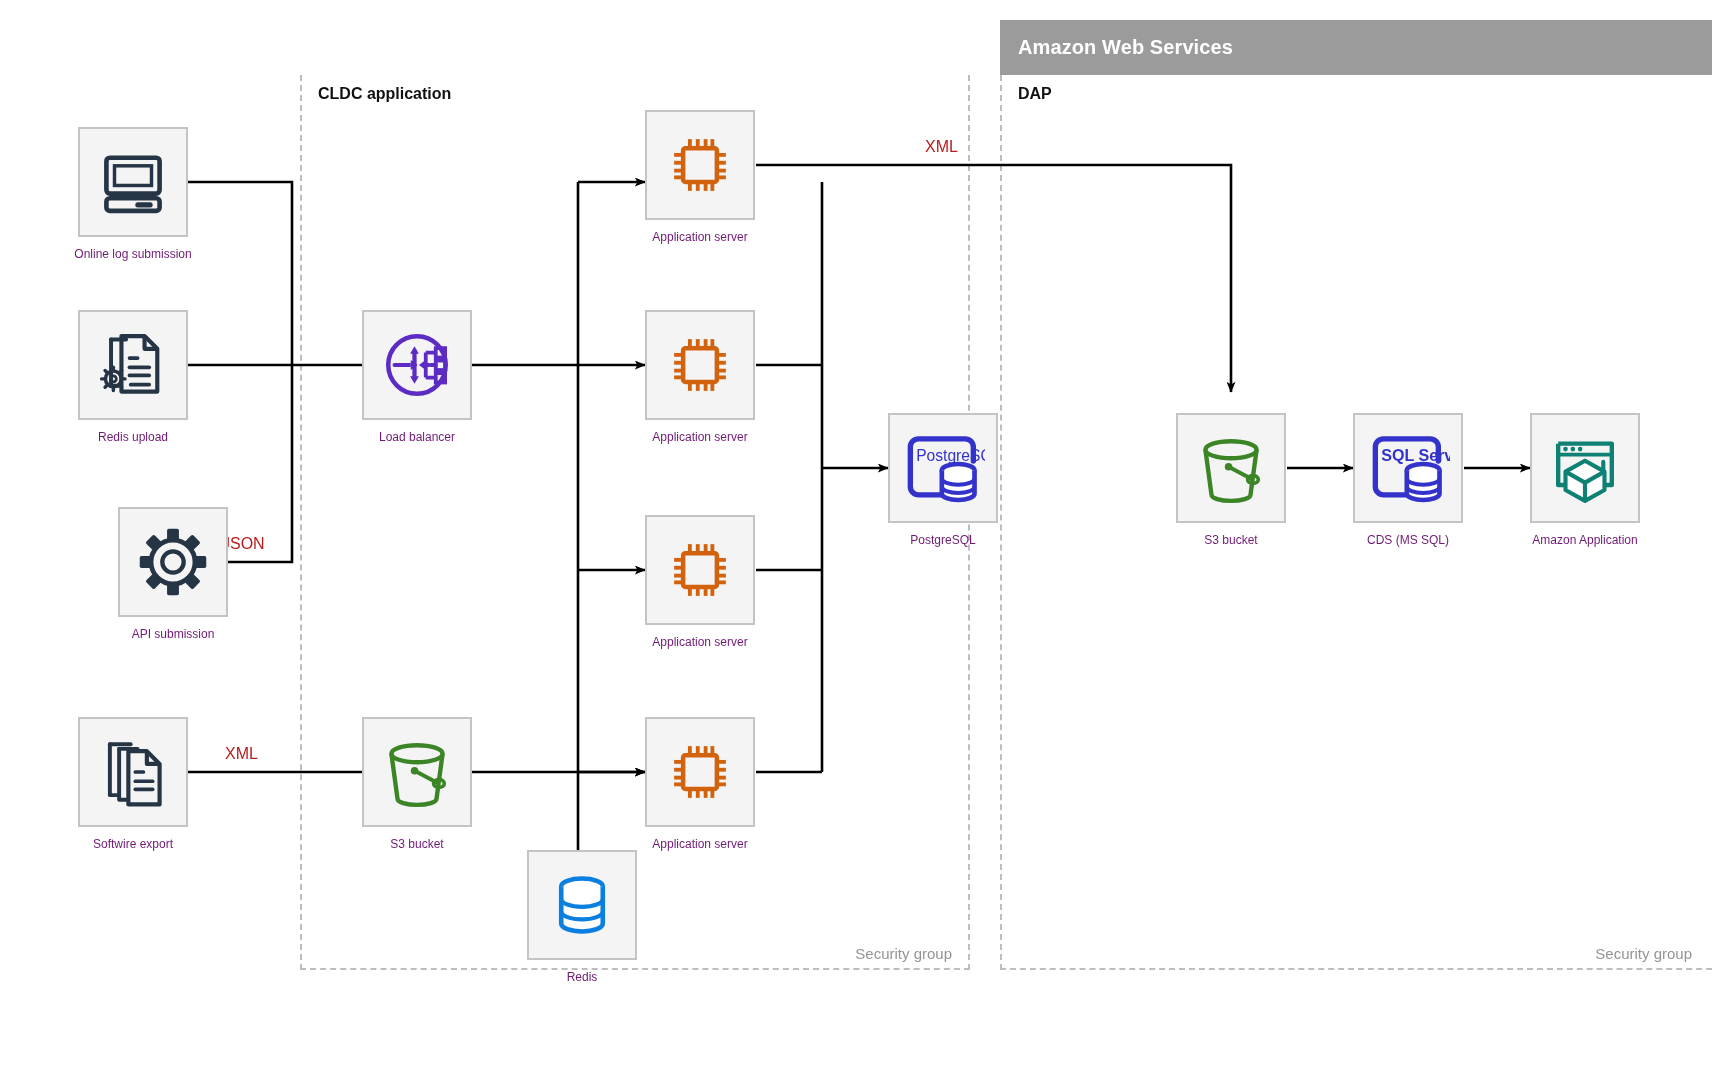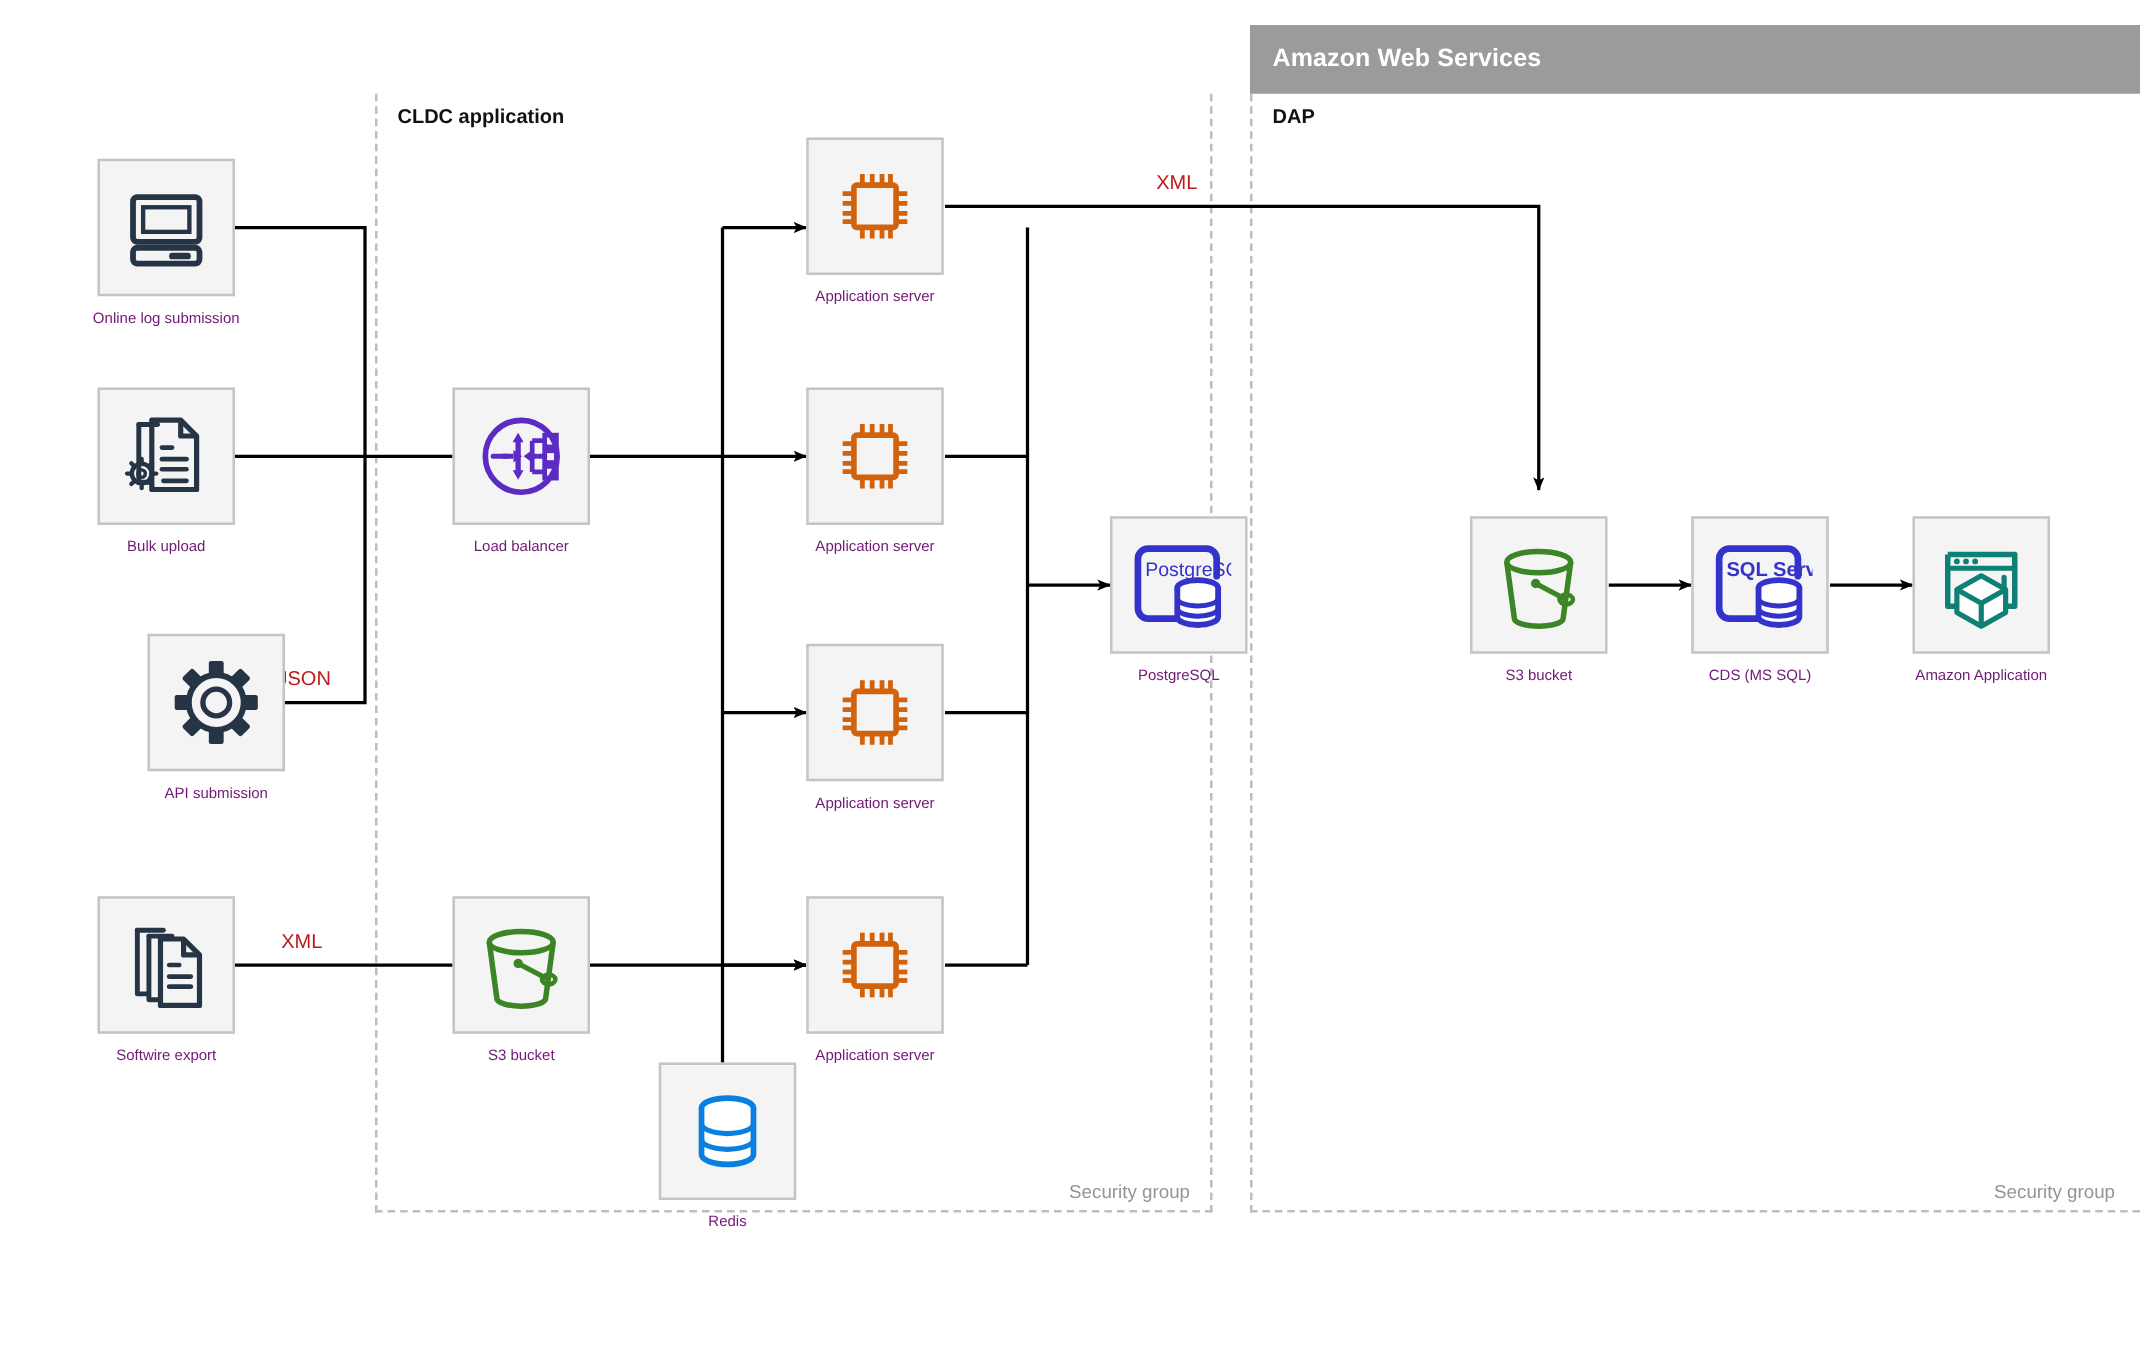--- a/index.html
+++ b/index.html
@@ -128,21 +128,21 @@
               <path d="M-11,0 H-8"></path>
               <path d="M11,0 H8"></path>
             <path d="M-7.8,-7.8 L-5.7,-5.7"></path>
               <path d="M7.8,7.8 L5.7,5.7"></path>
             <path d="M7.8,-7.8 L5.7,-5.7"></path>
               <path d="M-7.8,7.8 L-5.7,5.7"></path>
           </g>
         </g>
       </svg>
     </div>
-    <div class="cap">Bulk upload</div>
+    <div class="cap">Redis upload</div>
   </div>
 
   <div class="node" style="left:78px;top:507px;padding-left:40px;">
     <div class="box">
       <svg width="76" height="76" viewBox="0 0 64 64">
         <g transform="translate(32,32)">
           <circle cx="0" cy="0" r="18.5" fill="none" stroke="#263545" stroke-width="4"></circle>
           <circle cx="0" cy="0" r="9" fill="none" stroke="#263545" stroke-width="3.6"></circle>
           <g fill="#263545">
             <rect x="-5" y="-28" width="10" height="10" rx="1.5"></rect>

